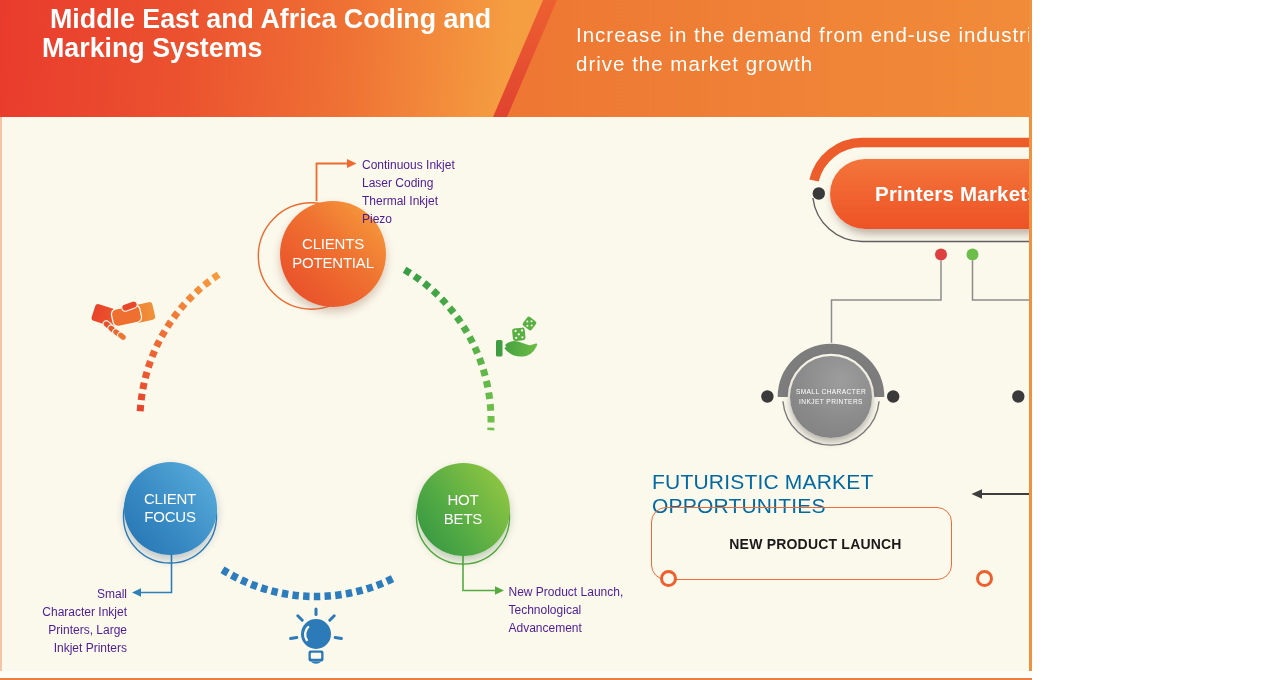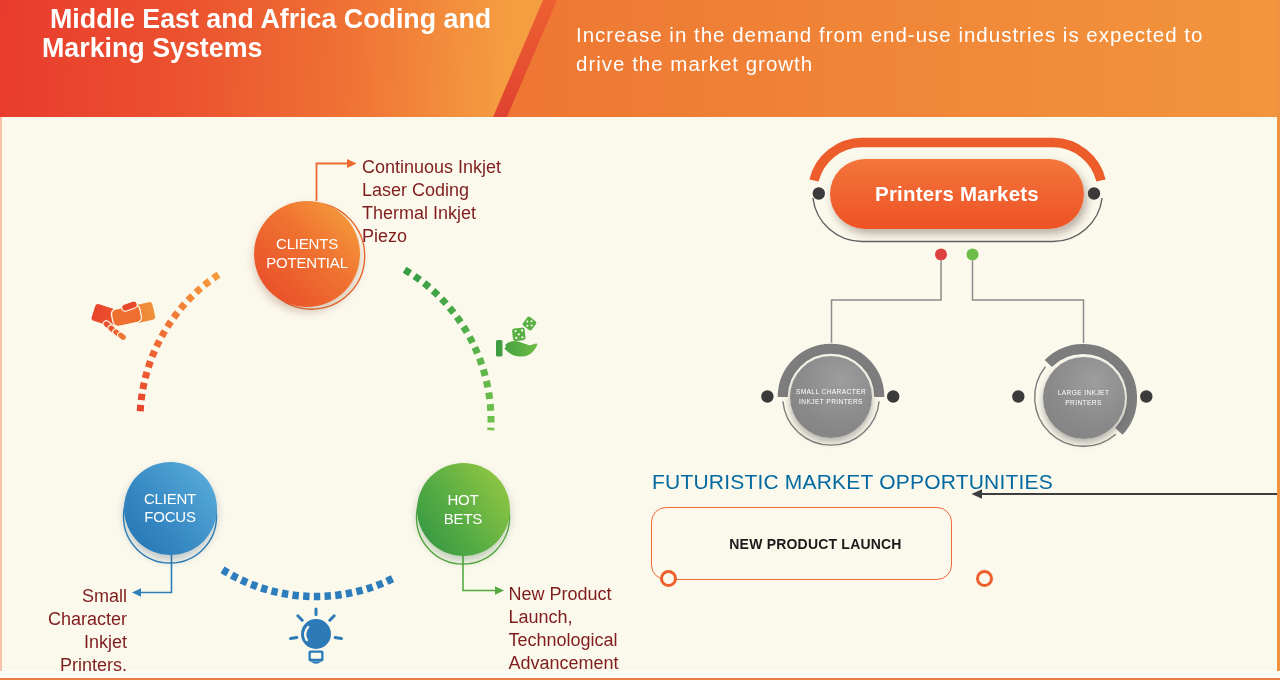--- a/index.html
+++ b/index.html
@@ -1,17 +1,17 @@
 <!DOCTYPE html>
 <html><head>
 <meta charset="utf-8">
 <style>
   html,body{margin:0;padding:0;}
   .page{
-    position:relative; width:1280px; height:680px; overflow:hidden;
+    position:relative; width:1032px; height:680px; overflow:hidden;
     background:#fbf8ec;
     font-family:"Liberation Sans","DejaVu Sans",sans-serif;
   }
   
   .header{position:absolute;left:0;top:0;width:1280px;height:117px;
     background:linear-gradient(93deg,#e93b2d 0%,#eb512f 14%,#ef7134 27%,#f59e41 40%);}
   .hdr-right{position:absolute;left:0;top:0;width:1280px;height:117px;
     background:linear-gradient(90deg,#ee7833 42%,#f2953d 100%);
     clip-path:polygon(556px 0,1280px 0,1280px 117px,506px 117px);}
   .hdr-slash{position:absolute;left:0;top:0;width:1280px;height:117px;
@@ -24,35 +24,35 @@
     color:#fff;font-size:20.5px;line-height:28.5px;font-weight:normal;
     white-space:pre-line;letter-spacing:1px;}
 
   
   .overlay{position:absolute;left:0;top:0;z-index:1;}
 
   
   .node{position:absolute;z-index:2;border-radius:50%;display:flex;
     align-items:center;justify-content:center;text-align:center;
     color:#fff;white-space:pre-line;}
-  .node-orange{left:254px;top:200.5px;width:106px;height:106px;
+  .node-orange{left:280px;top:200.5px;width:106px;height:106px;
     background:linear-gradient(225deg,#f7a43f 0%,#ef7130 45%,#e8482a 100%);
     box-shadow:0 5px 9px rgba(120,70,40,.28);
     font-size:15px;line-height:18.3px;letter-spacing:-0.2px;}
   .node-blue{left:123.5px;top:461.5px;width:93px;height:93px;
     background:linear-gradient(230deg,#5db1dd 0%,#3a8cc5 55%,#2272b0 100%);
     box-shadow:0 5px 9px rgba(40,80,120,.28);
     font-size:15px;line-height:18.3px;letter-spacing:-0.2px;}
   .node-green{left:416.5px;top:463px;width:93px;height:93px;
     background:linear-gradient(235deg,#9ccb42 0%,#54ab44 60%,#2f9342 100%);
     box-shadow:0 5px 9px rgba(40,100,50,.28);
     font-size:15px;line-height:18.3px;letter-spacing:-0.2px;}
 
-  .note{position:absolute;z-index:2;color:#7f1d1d;font-size:18px;
-    line-height:23px;white-space:pre-line;}
+  .note{position:absolute;z-index:2;color:#4c1d95;font-size:12px;
+    line-height:18px;white-space:pre-line;}
   .note-orange{left:362px;top:155.5px;width:150px;}
   .note-blue{left:16px;top:584.5px;width:111px;text-align:right;}
   .note-green{left:508.5px;top:582.5px;width:150px;}
 
   
   .pill{position:absolute;z-index:2;left:830px;top:159px;width:254px;height:70px;
     border-radius:35px;background:linear-gradient(180deg,#f3753b 0%,#ee5226 100%);
     box-shadow:3px 5px 9px rgba(125,105,95,.5);
     display:flex;align-items:center;justify-content:center;
     color:#fff;font-size:20.5px;font-weight:bold;letter-spacing:0.2px;}

